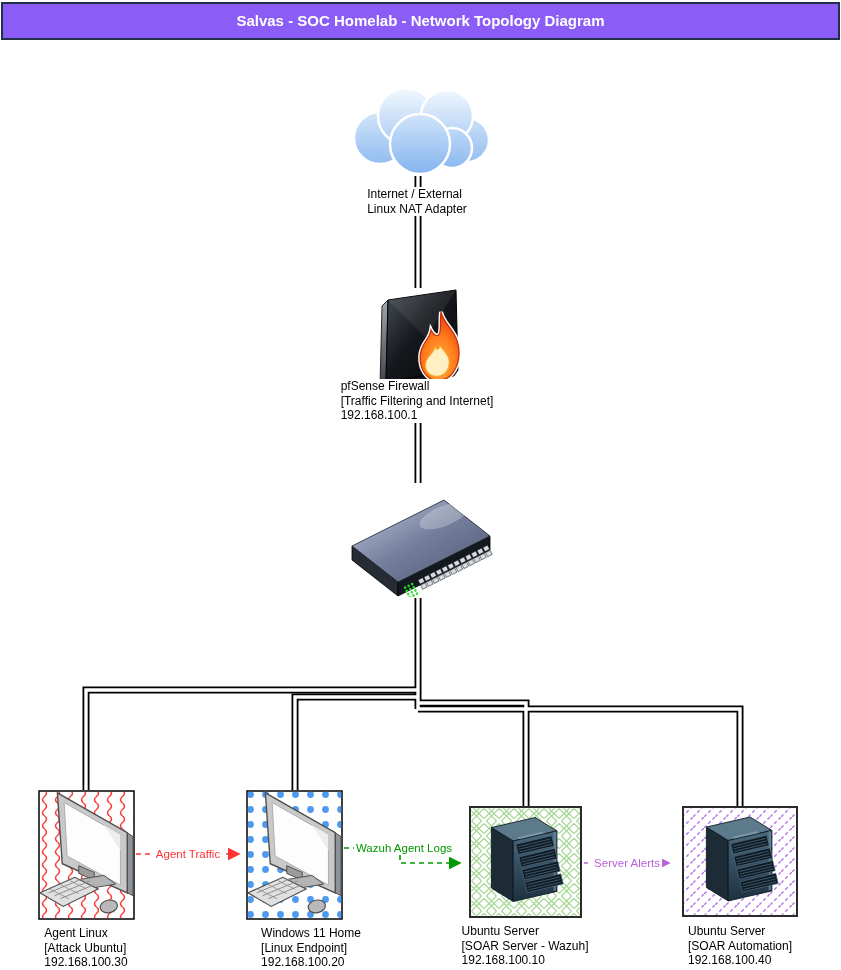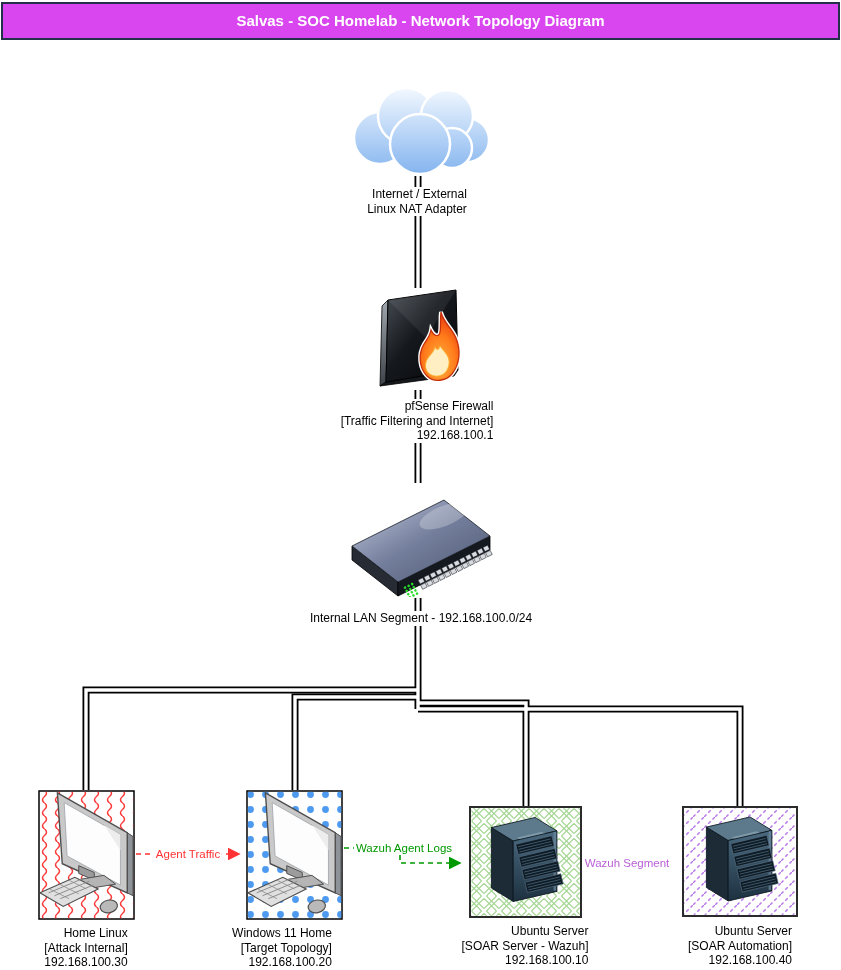--- a/index.html
+++ b/index.html
@@ -2,21 +2,21 @@
 <html><head>
 <meta charset="utf-8">
 <style>
   html,body{margin:0;padding:0;background:#fff;}
   #canvas{position:relative;width:841px;height:970px;background:#fff;overflow:hidden;
           font-family:"Liberation Sans",sans-serif;}
   .abs{position:absolute;}
   #titlebar{position:absolute;left:1px;top:2px;width:835px;height:34px;
             background:#64778b;border:2px solid #22304a;text-align:center;
             line-height:34px;color:#fff;font-weight:bold;font-size:15px;}
-  .nodelabel{position:absolute;transform:translateX(-50%);text-align:right;
+  .nodelabel{position:absolute;transform:translateX(-50%);text-align:left;
              font-size:12px;line-height:14.5px;color:#000;background:#fff;
              padding:0 2px;white-space:nowrap;}
   .flowlabel{position:absolute;transform:translate(-50%,-50%);font-size:11.5px;
              background:#fff;padding:0 2px;white-space:nowrap;}
   svg{display:block;}
 </style>
 </head>
 <body>
 
 <div id="canvas">
@@ -274,55 +274,52 @@
     <rect x="1" y="1" width="114" height="109" fill="#fff" stroke="#2b2b2b" stroke-width="2"></rect>
     <rect x="2.2" y="2.2" width="111.6" height="106.6" fill="url(#phat)"></rect>
     <use href="#sym-server" x="16" y="2" width="84" height="107"></use>
   </svg>
 
   <div class="nodelabel" style="left:417px;top:187px">
     <div>Internet / External</div>
     <div>Linux NAT Adapter</div>
   </div>
 
-  <div class="nodelabel" style="left:417px;top:399px">
+  <div class="nodelabel" style="left:417px;top:379px">
     <div>pfSense Firewall</div>
     <div>[Traffic Filtering and Internet]</div>
     <div>192.168.100.1</div>
   </div>
 
-  <div class="nodelabel" style="left:421px;top:611px">
-    <div>Internal LAN Segment - 192.168.100.0/24</div>
-  </div>
 
   <div class="nodelabel" style="left:86px;top:926px">
-    <div>Home Linux</div>
-    <div>[Attack Internal]</div>
+    <div>Agent Linux</div>
+    <div>[Attack Ubuntu]</div>
     <div>192.168.100.30</div>
   </div>
 
-  <div class="nodelabel" style="left:282px;top:926px">
+  <div class="nodelabel" style="left:311px;top:926px">
     <div>Windows 11 Home</div>
-    <div>[Target Topology]</div>
+    <div>[Linux Endpoint]</div>
     <div>192.168.100.20</div>
   </div>
 
   <div class="nodelabel" style="left:525px;top:924px">
     <div>Ubuntu Server</div>
     <div>[SOAR Server - Wazuh]</div>
     <div>192.168.100.10</div>
   </div>
 
   <div class="nodelabel" style="left:740px;top:924px">
     <div>Ubuntu Server</div>
     <div>[SOAR Automation]</div>
     <div>192.168.100.40</div>
   </div>
 
   <div class="flowlabel" style="left:188px;top:854px;color:#ff3333">Agent Traffic</div>
   <div class="flowlabel" style="left:404px;top:848px;color:#009900">Wazuh Agent Logs</div>
-  <div class="flowlabel" style="left:627px;top:863px;color:#b95fd7">Wazuh Segment</div>
-
-  <div id="titlebar" style="background-color: #d946ef;">
+  <div class="flowlabel" style="left:627px;top:863px;color:#b95fd7">Server Alerts</div>
+
+  <div id="titlebar" style="background-color: #8b5cf6;">
     <span>Salvas - SOC Homelab - Network Topology Diagram</span>
   </div>
 
 </div>
 
 </body></html>

